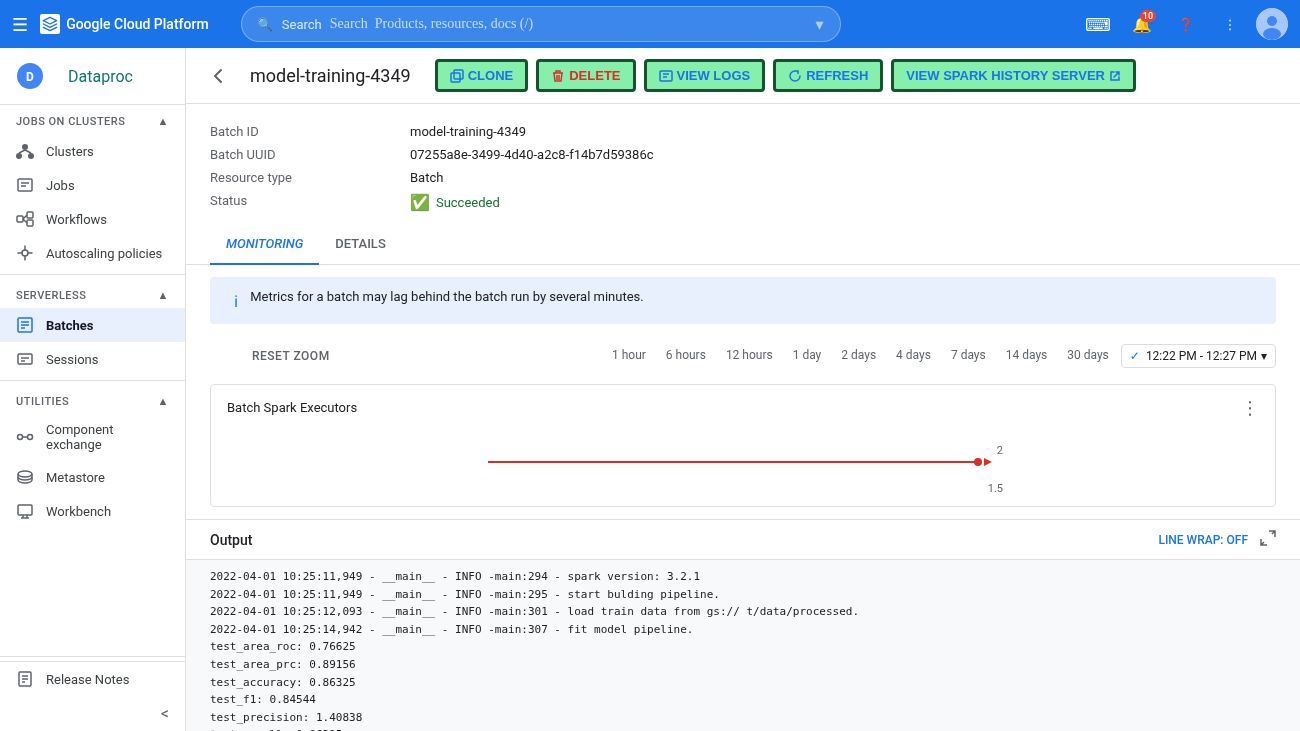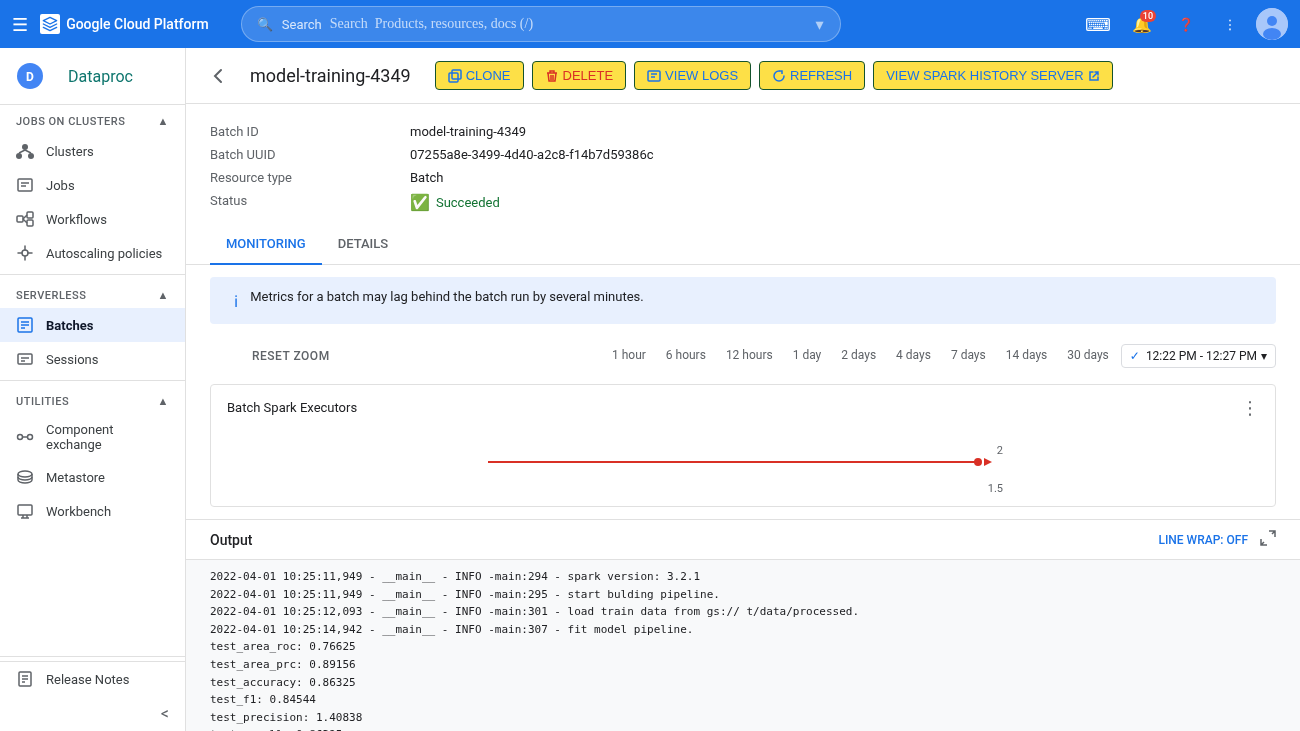--- a/index.html
+++ b/index.html
@@ -43,39 +43,39 @@
     .sidebar-divider { height: 1px; background: #e0e0e0; margin: 4px 0; }
 
     
     .main { flex: 1; overflow: hidden; display: flex; flex-direction: column; background: white; }
 
     
     .page-header { display: flex; align-items: center; padding: 0 16px; height: 56px; border-bottom: 1px solid #e0e0e0; gap: 16px; flex-shrink: 0; }
     .back-btn { color: #5f6368; cursor: pointer; width: 32px; height: 32px; display: flex; align-items: center; justify-content: center; border-radius: 50%; }
     .page-title { font-size: 18px; color: #202124; font-weight: 400; }
     .page-actions { display: flex; align-items: center; gap: 8px; margin-left: 8px; }
-    .action-btn { display: flex; align-items: center; gap: 4px; padding: 6px 12px; border: 1px solid #14532d; border-radius: 4px; background: #fde047; cursor: pointer; font-size: 13px; color: #1a73e8; font-weight: 400; }
+    .action-btn { display: flex; align-items: center; gap: 4px; padding: 6px 12px; border: 3px solid #14532d; border-radius: 4px; background: #86efac; cursor: pointer; font-size: 13px; color: #1a73e8; font-weight: 700; }
     .action-btn-danger { color: #d93025; }
     .action-btn-text { color: #1a73e8; }
 
     
     .content { flex: 1; overflow-y: auto; padding: 0; }
 
     
     .info-section { padding: 20px 24px 12px; }
     .info-grid { display: grid; grid-template-columns: 200px 1fr; row-gap: 8px; }
     .info-label { color: #5f6368; font-size: 13px; }
     .info-value { color: #202124; font-size: 13px; }
     .status-success { display: flex; align-items: center; gap: 6px; color: #137333; font-size: 13px; }
     .status-icon { color: #34a853; font-size: 16px; }
 
     
     .tabs { display: flex; border-bottom: 1px solid #e0e0e0; padding: 0 24px; }
     .tab { padding: 12px 16px; font-size: 13px; font-weight: 500; color: #5f6368; cursor: pointer; border-bottom: 2px solid transparent; margin-bottom: -1px; }
-    .tab.active { color: #1a73e8; border-bottom-color: #1a73e8; }
+    .tab.active { color: #1a73e8; border-bottom-color: #1a73e8; font-style: italic; }
 
     
     .info-banner { display: flex; align-items: flex-start; gap: 12px; background: #e8f0fe; padding: 12px 24px; margin: 12px 24px; border-radius: 4px; font-size: 13px; color: #202124; }
     .info-banner-icon { color: #1a73e8; font-size: 16px; flex-shrink: 0; margin-top: 1px; }
 
     
     .monitoring-section { padding: 0 24px 12px; }
     .monitoring-toolbar { display: flex; align-items: center; justify-content: space-between; padding: 8px 0; }
     .reset-zoom { font-size: 12px; color: #5f6368; cursor: pointer; text-transform: uppercase; letter-spacing: 0.5px; font-weight: 500; padding-left: 42px; }
     .time-range-selector { display: flex; gap: 4px; }

